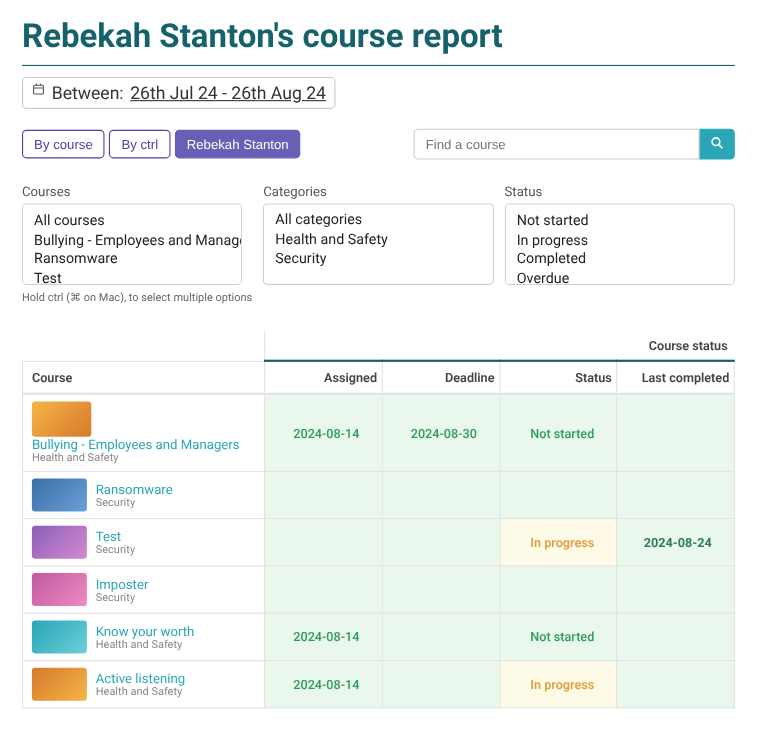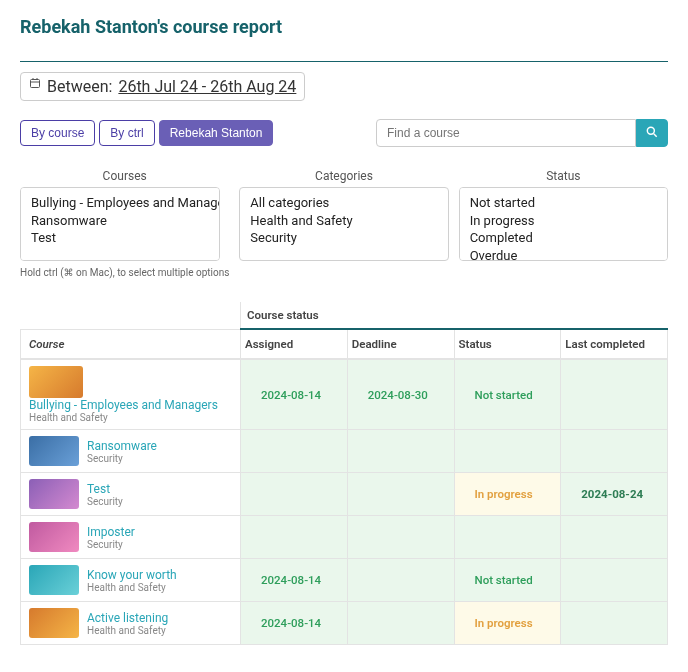--- a/index.html
+++ b/index.html
@@ -6,23 +6,23 @@
   body {
     font-family: -apple-system, BlinkMacSystemFont, "Segoe UI", Roboto, Arial, sans-serif;
     background: #fff;
     color: #333;
     width: 688px;
     padding: 16px 20px;
     font-size: 13px;
   }
   h1.title {
     color: #16626a;
-    font-size: 18px;
+    font-size: 30px;
     font-weight: 700;
-    margin-bottom: 24px;
+    margin-bottom: 8px;
   }
   hr.title-rule {
     border: none;
     border-top: 1px solid #16626a;
     margin-bottom: 10px;
   }
   .date-badge {
     display: inline-flex;
     align-items: flex-start;
     gap: 6px;
@@ -79,21 +79,20 @@
     display: flex;
     gap: 10px;
     margin-bottom: 6px;
   }
   .filter { flex: 1; }
   .filter-label {
     font-size: 12px;
     color: #555;
     margin-bottom: 4px;
     display: block;
-    text-align: center;
   }
   .filter-box {
     border: 1px solid #d0d0d0;
     border-radius: 4px;
     padding: 6px 8px;
     height: 74px;
     overflow-y: auto;
     position: relative;
     background: #fff;
     font-size: 13px;
@@ -114,21 +113,21 @@
     margin-bottom: 24px;
   }
   table.report {
     width: 100%;
     border-collapse: collapse;
     table-layout: fixed;
   }
   .report th, .report td {
     border: 1px solid #e3e3e3;
     font-size: 11.5px;
-    text-align: left;
+    text-align: right;
     vertical-align: middle;
   }
   .report thead tr.group th {
     background: #fff;
     color: #444;
     font-weight: 600;
     padding: 6px;
   }
   .report thead tr.group th.blank {
     border-top: none;
@@ -142,21 +141,21 @@
     border-right: none;
     border-left: 1px solid #e3e3e3;
     border-bottom: 2px solid #16626a;
   }
   .report thead tr.cols th {
     padding: 7px 4px;
     color: #444;
     font-weight: 600;
     border-bottom: 2px solid #e3e3e3;
   }
-  .col-course { width: 220px; text-align: left !important; padding-left: 8px !important; font-style: italic; }
+  .col-course { width: 220px; text-align: left !important; padding-left: 8px !important; }
   .col-assigned, .col-deadline, .col-status, .col-last { width: auto; }
   .course-cell {
     text-align: left !important;
     padding: 6px 8px !important;
     vertical-align: top !important;
   }
   .course-flex { display: flex; gap: 8px; align-items: center; }
   .thumb {
     width: 50px; height: 30px;
     border-radius: 3px;
@@ -220,20 +219,21 @@
           </svg>
       </span>
     </button>
   </div>
 </div>
 
 <div class="filters">
   <div class="filter">
     <span class="filter-label">Courses</span>
     <div class="filter-box" id="courses-box">
+        <div class="opt">All courses</div>
         <div class="opt">Bullying - Employees and Managers</div>
         <div class="opt">Ransomware</div>
         <div class="opt">Test</div>
       </div>
   </div>
   <div class="filter">
     <span class="filter-label">Categories</span>
     <div class="filter-box" id="categories-box">
         <div class="opt">All categories</div>
         <div class="opt">Health and Safety</div>

